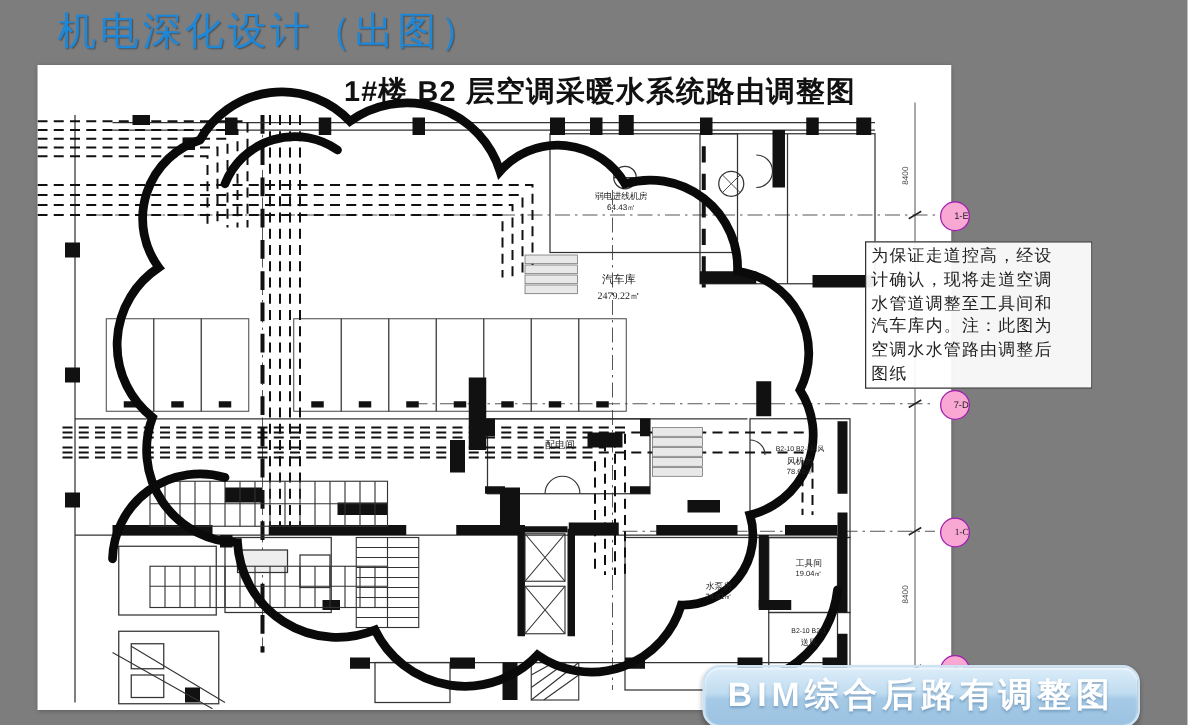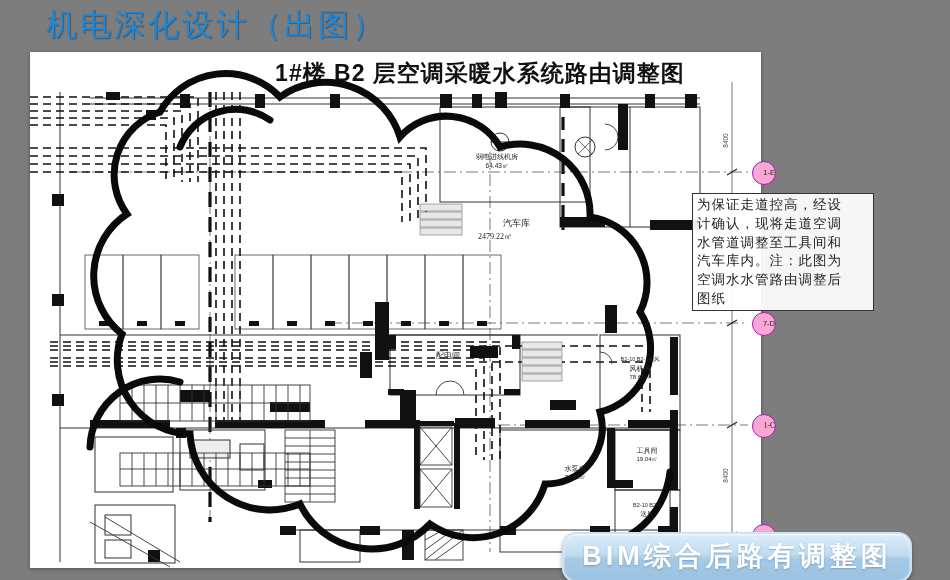--- a/index.html
+++ b/index.html
@@ -245,21 +245,21 @@
                A70,70 0 0 1 560,165 A66,66 0 0 1 610,260 A66,66 0 0 1 570,360
                A56,56 0 0 1 515,432 A75,75 0 0 1 400,472 A80,80 0 0 1 270,452
                A80,80 0 0 1 160,382 A74,74 0 0 1 92,282 A74,74 0 0 1 97,162
                A66,66 0 0 1 130,60"></path>
       <path d="M60,395 A70,70 0 0 1 150,330"></path>
       <path d="M150,95 A60,60 0 0 1 240,68"></path>
       <path d="M545,495 A85,85 0 0 0 640,420"></path>
     </g>
   </svg>
 
-  <div class="lbl" style="left:430px;top:165px;width:70px;font-size:9px;text-align:right;">汽车库</div>
+  <div class="lbl" style="left:430px;top:165px;width:70px;font-size:9px;">汽车库</div>
   <div class="lbl" style="left:425px;top:179px;width:80px;font-size:8px;font-family:Liberation Serif, serif;">2479.22㎡</div>
 
   <div class="lbl" style="left:412px;top:100px;width:110px;font-size:7px;">弱电进线机房</div>
   <div class="lbl" style="left:412px;top:110px;width:110px;font-size:6.5px;">64.43㎡</div>
 
   <div class="lbl" style="left:378px;top:298px;width:80px;font-size:8px;font-family:Liberation Mono, monospace;">配电间</div>
 
   <div class="lbl" style="left:572px;top:304px;width:76px;font-size:5.5px;">B2-10 B2-1回风</div>
   <div class="lbl" style="left:572px;top:312px;width:76px;font-size:7px;">风机房</div>
   <div class="lbl" style="left:572px;top:321px;width:76px;font-size:6px;">78.60㎡</div>

